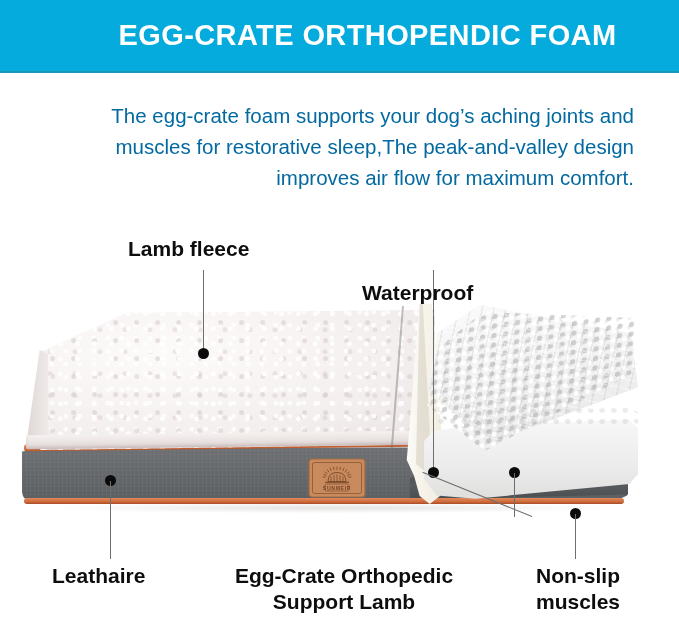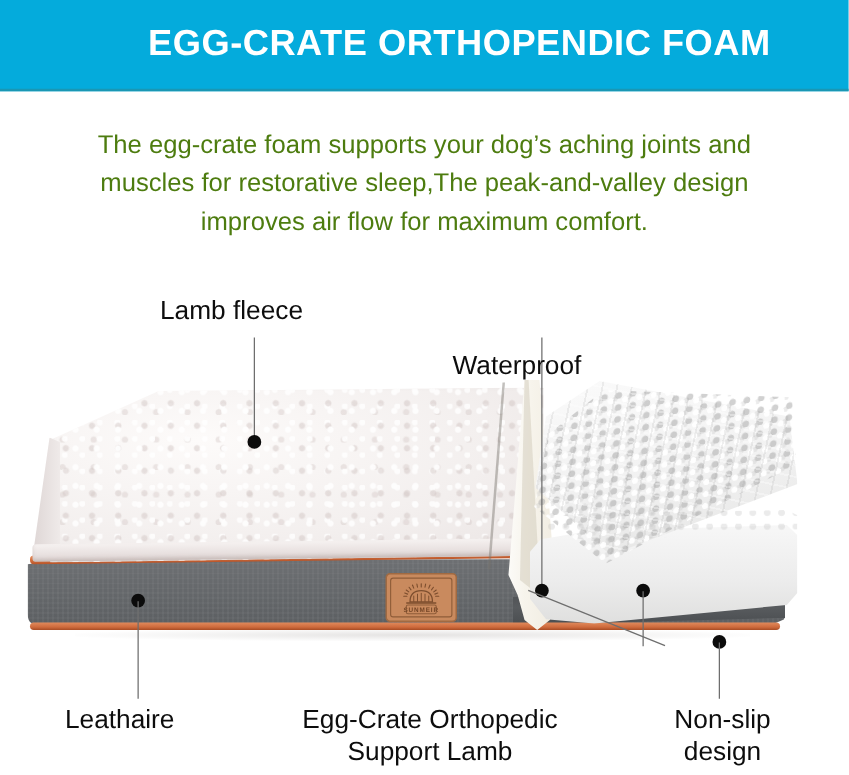--- a/index.html
+++ b/index.html
@@ -40,32 +40,32 @@
     white-space: nowrap;
     padding-left: 28px;
   }
 
   
   #intro-paragraph {
     position: absolute;
     left: 45px;
     top: 100px;
     width: 589px;
-    text-align: center;
+    text-align: right;
     font-size: 20.5px;
     line-height: 31px;
-    color: #4d7c0f;
+    color: #0369a1;
     font-weight: 400;
   }
 
   
   .callout-label {
     position: absolute;
     font-size: 21px;
-    font-weight: normal;
+    font-weight: bold;
     color: #0d0d0d;
     line-height: 26px;
     text-align: center;
     white-space: nowrap;
   }
   #label-lamb-fleece { left: 128px; top: 236px; }
   #label-waterproof  { left: 362px; top: 236px; margin-top: 44px; }
   #label-leathaire   { left: 52px;  top: 563px; text-align: right; }
   #label-egg-crate   { left: 208px; top: 563px; white-space: normal; width: 272px; }
   #label-non-slip    { left: 524px; top: 563px; white-space: normal; width: 108px; }
@@ -385,13 +385,13 @@
 <div class="leader-line" id="leader-egg-vert"></div>
 <div class="leader-line" id="leader-egg-diag"></div>
 
 <div class="leader-dot" id="leader-nonslip-dot"></div>
 <div class="leader-line" id="leader-nonslip-line"></div>
 
 <div class="callout-label" id="label-lamb-fleece">Lamb fleece</div>
 <div class="callout-label" id="label-waterproof">Waterproof</div>
 <div class="callout-label" id="label-leathaire">Leathaire</div>
 <div class="callout-label" id="label-egg-crate">Egg-Crate Orthopedic Support Lamb</div>
-<div class="callout-label" id="label-non-slip">Non-slip design</div>
+<div class="callout-label" id="label-non-slip">Non-slip muscles</div>
 
 </body></html>

